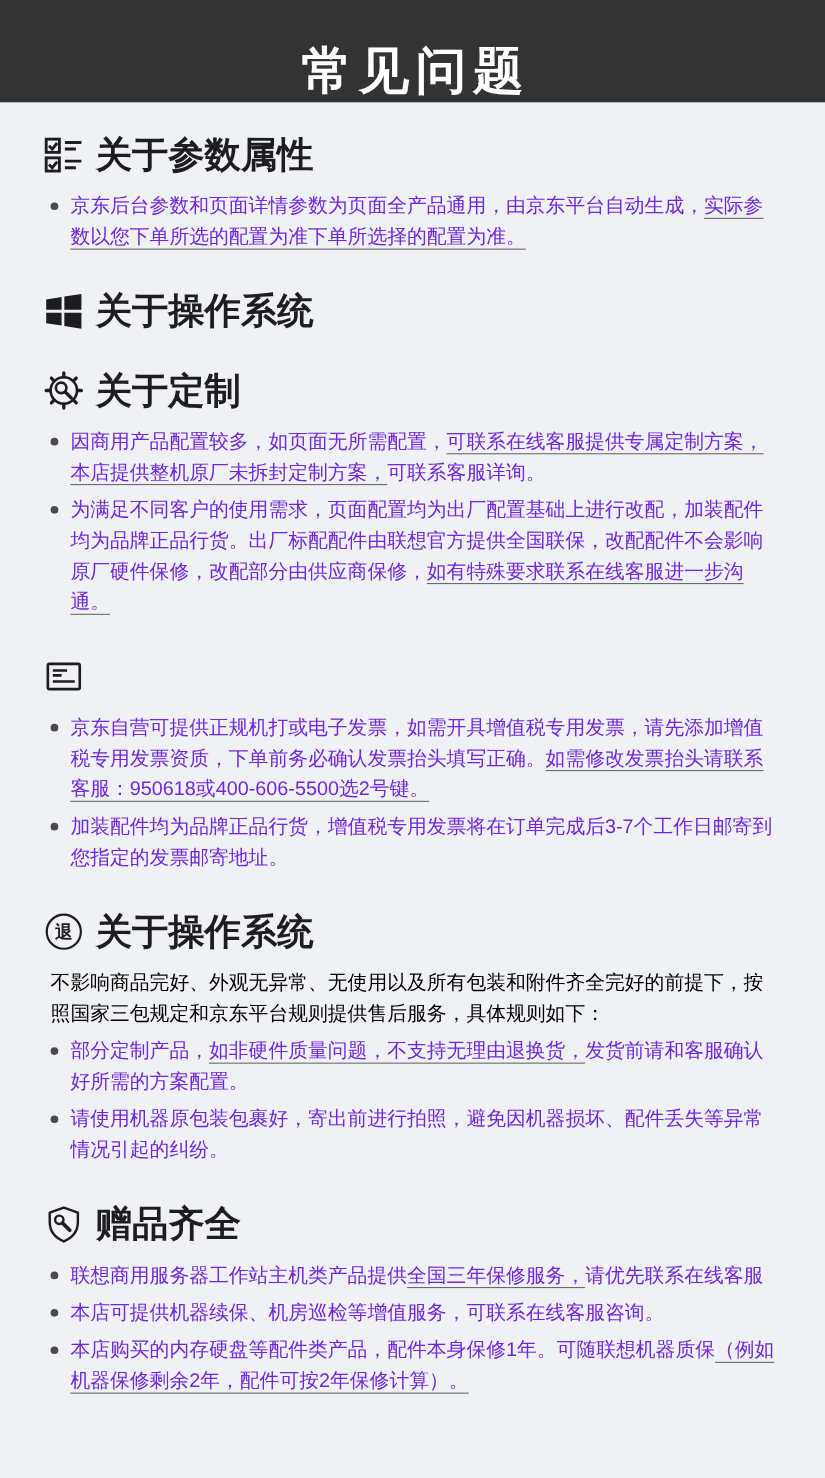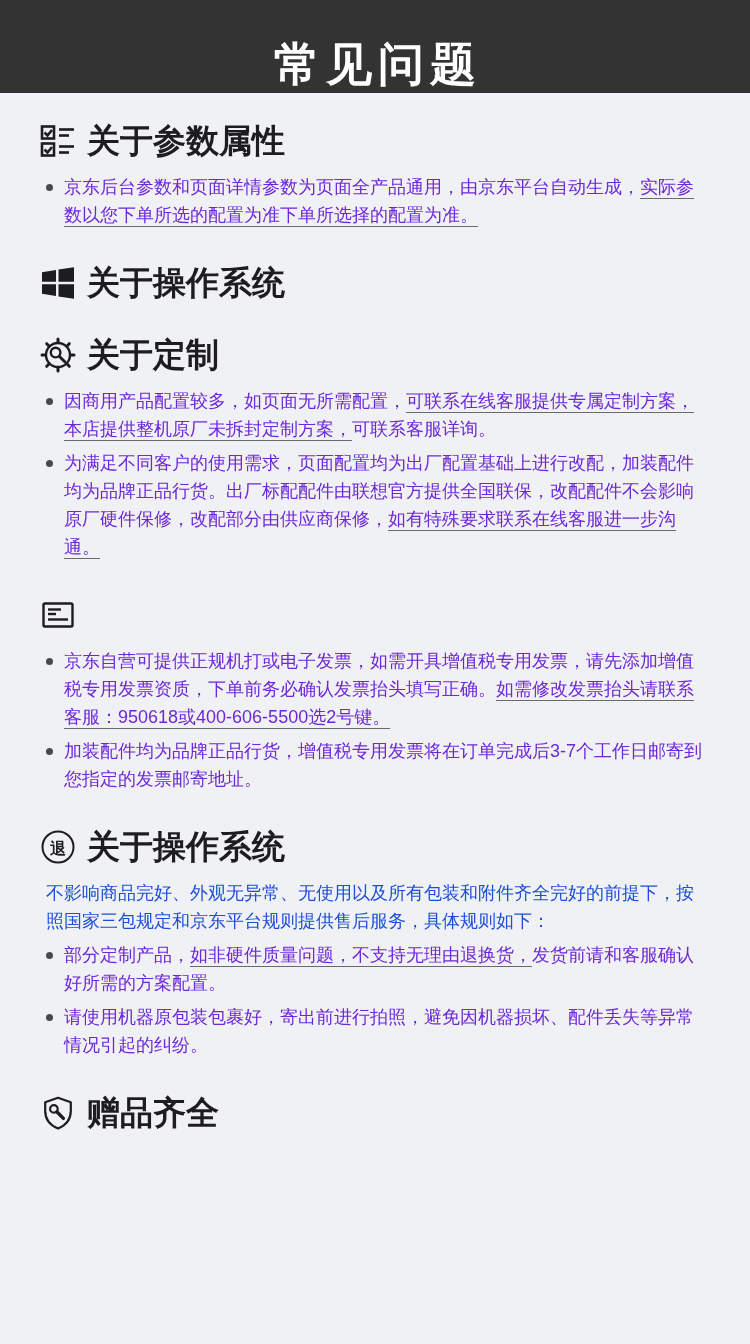--- a/index.html
+++ b/index.html
@@ -48,21 +48,21 @@
     flex: none;
     display: inline-flex;
     align-items: center;
     justify-content: center;
     color: #1d1d1f;
   }
   .icon svg { width: 100%; height: 100%; display: block; }
   .intro {
     font-size: 18px;
     line-height: 28px;
-    color: #1d4ed8;
+    color: #000000;
     padding-left: 6px;
     margin-bottom: 6px;
   }
   ul.bullets { list-style: none; }
   ul.bullets li {
     position: relative;
     padding-left: 24px;
     font-size: 18px;
     line-height: 28px;
     color: #6d28d9;
@@ -189,15 +189,20 @@
         <h2>
           <span class="icon">
             <svg viewBox="0 0 36 36" fill="none" stroke="currentColor">
               <path d="M18 2.8L30.8 7.3V16c0 8.6-5.2 14.4-12.8 17.6C10.4 30.4 5.2 24.6 5.2 16V7.3z" stroke-width="2.2" stroke-linejoin="round"></path>
               <circle cx="13.9" cy="13.9" r="3.8" stroke-width="2.2"></circle>
               <line x1="16.8" y1="16.8" x2="23.4" y2="23.4" stroke-width="3.4" stroke-linecap="round"></line>
             </svg>
           </span>
           <span>赠品齐全</span>
         </h2>
+        <ul class="bullets">
+          <li><span class="seg">联想商用服务器工作站主机类产品提供</span><span class="seg-u">全国三年保修服务，</span><span class="seg">请优先联系在线客服</span></li>
+          <li><span class="seg">本店可提供机器续保、机房巡检等增值服务，可联系在线客服咨询。</span></li>
+          <li><span class="seg">本店购买的内存硬盘等配件类产品，配件本身保修1年。可随联想机器质保</span><span class="seg-u">（例如机器保修剩余2年，配件可按2年保修计算）。</span></li>
+        </ul>
       </section>
     </main>
 </div>
 
 </body></html>

